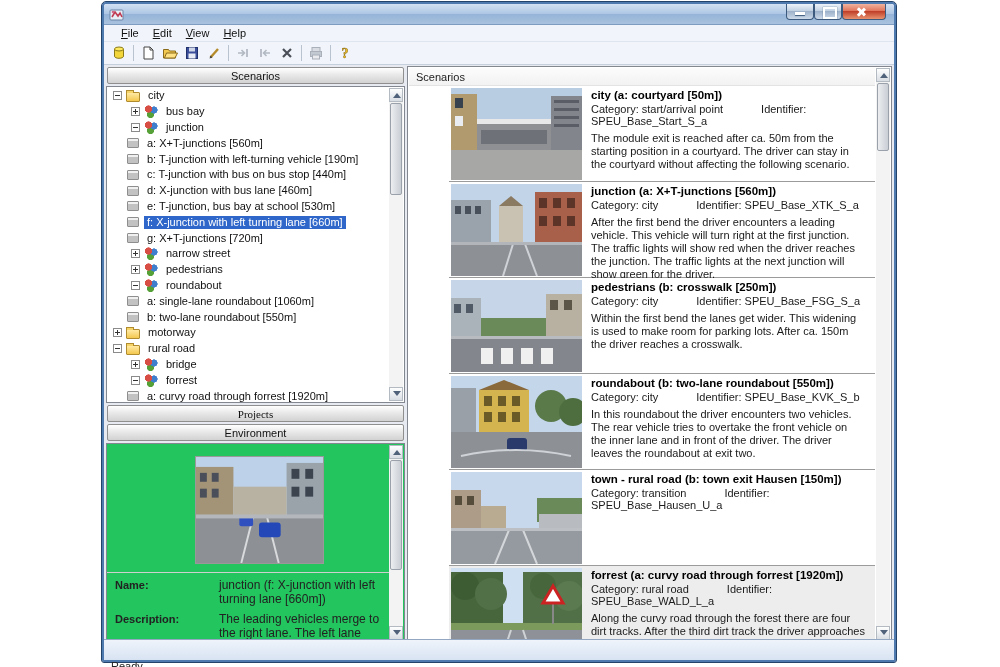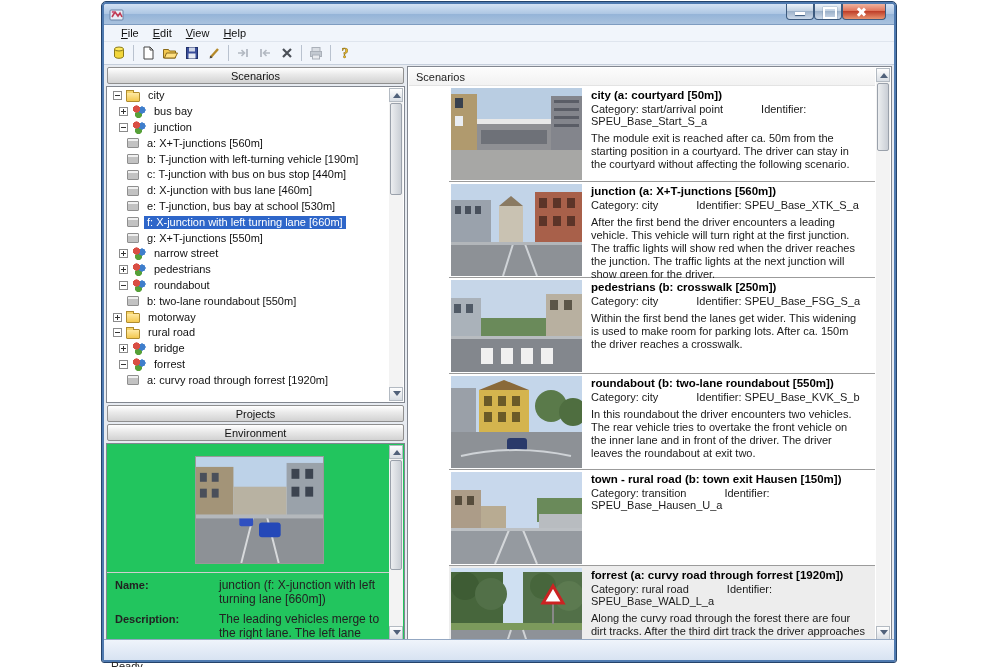--- a/index.html
+++ b/index.html
@@ -32,21 +32,21 @@
   .tsep { width:1px; height:16px; background:#b9c2cf; margin:0 3px; }
   
   .content { position:absolute; left:0; top:61px; right:0; bottom:17px; background:#e7ebf1; }
   .left-panel { position:absolute; left:2px; top:1px; width:299px; bottom:1px; }
   .barbtn { position:absolute; left:1px; right:1px; height:17px; font-size:11px; color:#111; text-align:center; line-height:16px;
     background:linear-gradient(#ffffff,#e9e9e9 45%,#d2d2d2); border:1px solid #8f8f8f; border-radius:2px; }
   
   .tree { position:absolute; left:0; right:0; top:20px; height:317px; background:#fff; border:1px solid #828790; overflow:hidden; }
   .trows { position:absolute; left:0; top:1px; right:15px; }
   .trow { height:15.8px; display:flex; align-items:center; white-space:nowrap; }
-  .l0 { padding-left:6px; } .l1 { padding-left:12px; } .l2 { padding-left:20px; }
+  .l0 { padding-left:6px; } .l1 { padding-left:24px; } .l2 { padding-left:20px; }
   .tg { width:9px; height:9px; border:1px solid #8b8b8b; background:#fff; position:relative; margin-right:4px; flex:none; }
   .tg::before { content:""; position:absolute; left:1px; right:1px; top:3px; height:1px; background:#333; }
   .tg.plus::after { content:""; position:absolute; top:1px; bottom:1px; left:3px; width:1px; background:#333; }
   .ic { flex:none; margin-right:5px; }
   .ic.folder { width:14px; height:10px; background:linear-gradient(#ffe9a2,#f3c84f); border:1px solid #b08c2e; border-radius:1px; position:relative; margin-top:2px; }
   .ic.folder::before { content:""; position:absolute; top:-3px; left:-1px; width:6px; height:2px; background:#f6d468; border:1px solid #b08c2e; border-bottom:none; }
   .ic.cluster { width:14px; height:13px; background:
      radial-gradient(circle at 4.5px 4px,#d94e44 0 3.4px,transparent 3.8px),
      radial-gradient(circle at 10px 5px,#3f7ecc 0 3.4px,transparent 3.8px),
      radial-gradient(circle at 6.5px 9.5px,#56a038 0 3.4px,transparent 3.8px); }
@@ -222,36 +222,40 @@
           <div class="trow l2">
               <span class="ic box"></span>
               <span class="tl">e: T-junction, bus bay at school [530m]</span>
             </div>
           <div class="trow l2">
               <span class="ic box"></span>
               <span class="tl sel">f: X-junction with left turning lane [660m]</span>
             </div>
           <div class="trow l2">
               <span class="ic box"></span>
-              <span class="tl">g: X+T-junctions [550m]</span>
+              <span class="tl">g: X+T-junctions [720m]</span>
             </div>
           <div class="trow l1">
               <span class="tg plus"></span>
               <span class="ic cluster"></span>
               <span class="tl">narrow street</span>
             </div>
           <div class="trow l1">
               <span class="tg plus"></span>
               <span class="ic cluster"></span>
               <span class="tl">pedestrians</span>
             </div>
           <div class="trow l1">
               <span class="tg minus"></span>
               <span class="ic cluster"></span>
               <span class="tl">roundabout</span>
+            </div>
+          <div class="trow l2">
+              <span class="ic box"></span>
+              <span class="tl">a: single-lane roundabout [1060m]</span>
             </div>
           <div class="trow l2">
               <span class="ic box"></span>
               <span class="tl">b: two-lane roundabout [550m]</span>
             </div>
           <div class="trow l0">
               <span class="tg plus"></span>
               <span class="ic folder"></span>
               <span class="tl">motorway</span>
             </div>
@@ -276,21 +280,21 @@
             </div>
 
         </div>
         <div class="sb">
           <span class="ar up"></span>
           <span class="ar dn"></span>
           <span class="th" style="top:15px; height:92px;"></span>
         </div>
       </div>
 
-      <div class="barbtn" style="top:339px;">Projects</div>
+      <div class="barbtn" style="top:339px;font-family:Liberation Serif, serif;">Projects</div>
       <div class="barbtn" style="top:358px;">Environment</div>
 
       <div class="bl-pane">
         <div class="preview">
           <svg width="127" height="106" viewBox="0 0 129 107" preserveAspectRatio="none">
             <rect width="129" height="107" fill="#bdd2e8"></rect>
             <rect x="0" y="10" width="38" height="54" fill="#a39478"></rect>
             <rect x="4" y="16" width="7" height="9" fill="#4a4f5a"></rect>
               <rect x="16" y="16" width="7" height="9" fill="#4a4f5a"></rect>
             <rect x="4" y="32" width="7" height="9" fill="#4a4f5a"></rect>

